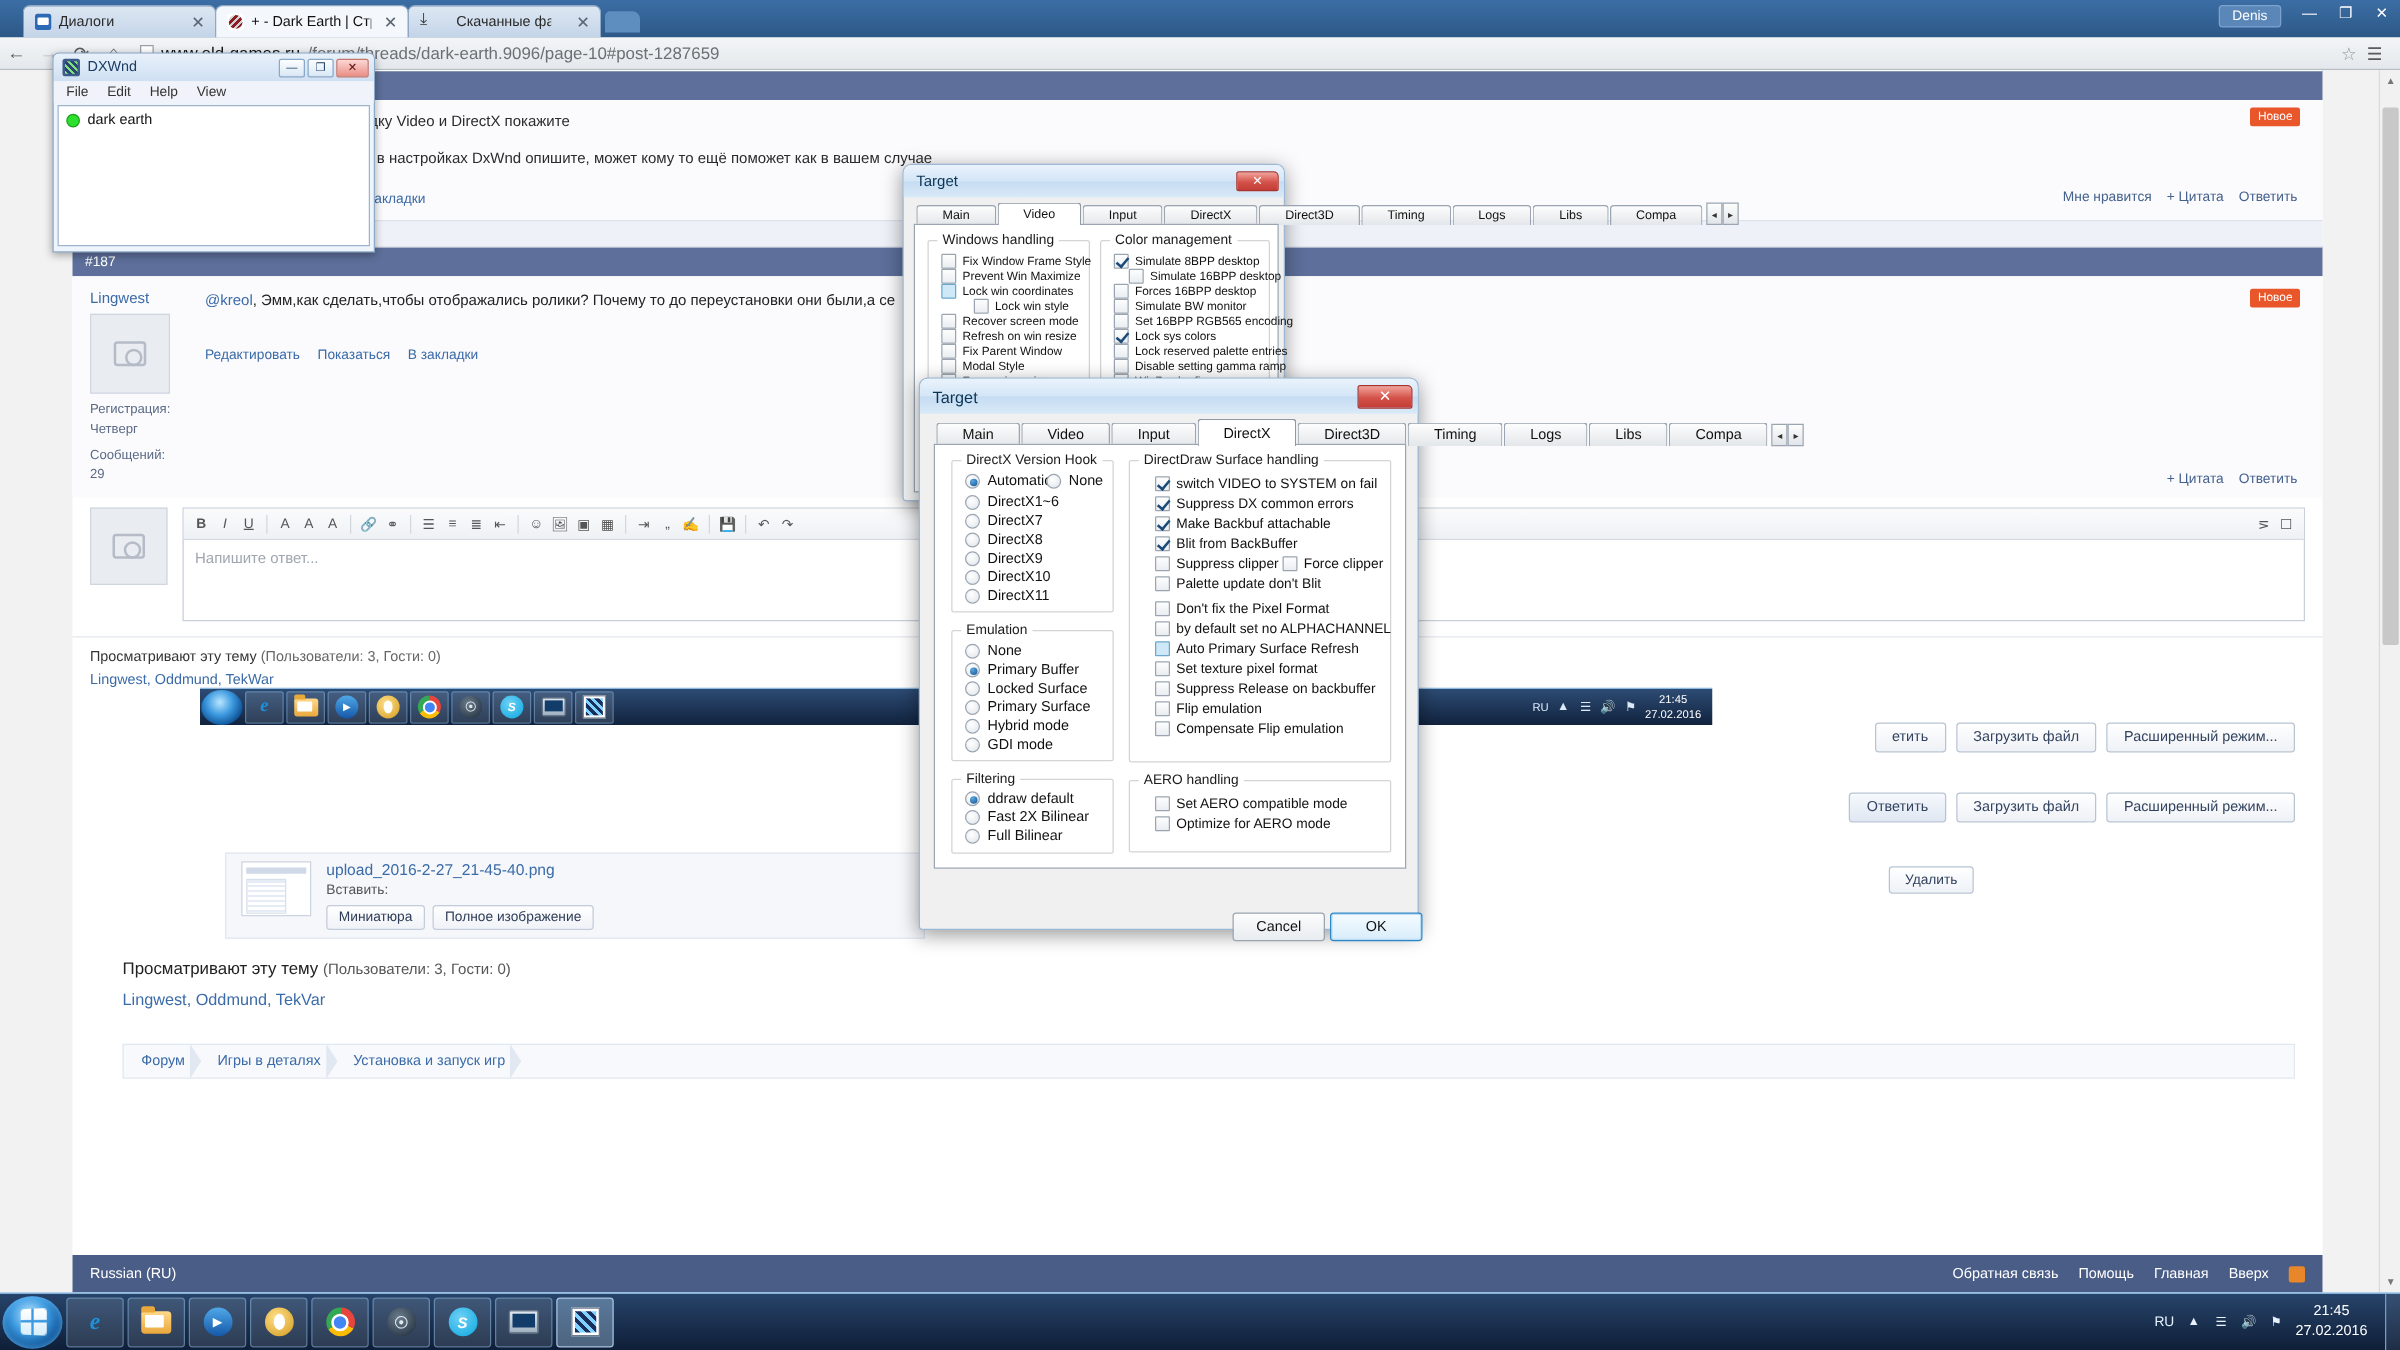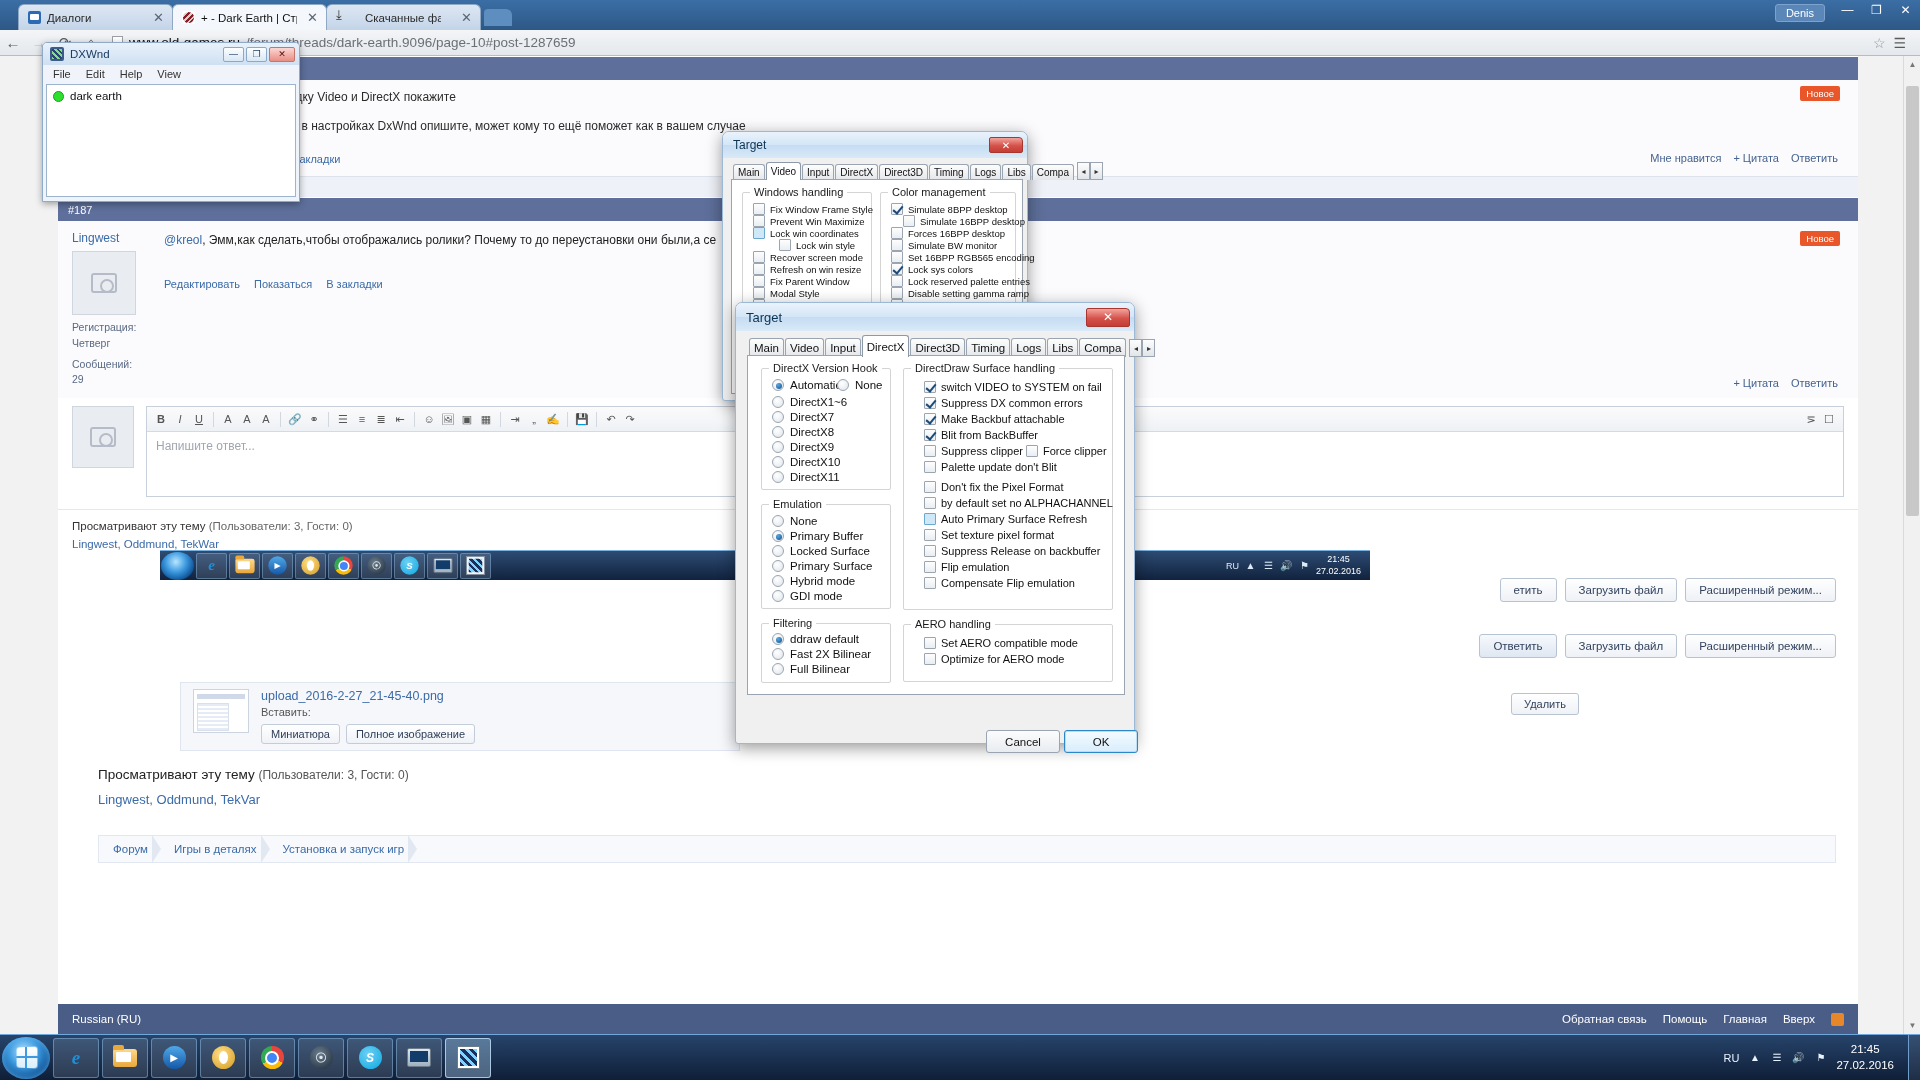--- a/index.html
+++ b/index.html
@@ -178,21 +178,21 @@
       background:linear-gradient(#eaf3fc 0%, #d4e6f7 48%, #c6dcf2 52%, #d9eaf8 100%);
       display:flex; align-items:center; padding:0 4px 0 10px; }
   .w7dlg .tb-title { font-size:12px; color:#0b3556; }
   .w7dlg .tb-close { margin-left:auto; width:44px; height:19px; border-radius:2px 4px 2px 2px;
       background:linear-gradient(#f2a49c,#d4524a 55%,#c23d35); border:1px solid #a8352e;
       color:#fff; font-size:12px; display:flex; align-items:center; justify-content:center; }
   .w7dlg .dlg-body { position:relative; }
 
   
   .tabstrip { position:absolute; display:flex; align-items:flex-end; }
-  .w7tab { height:19px; padding:0 4px; font-size:11.5px; color:#111;
+  .w7tab { height:19px; padding:0 20px; font-size:11.5px; color:#111;
       border:1px solid #9aa5b1; border-bottom:none; border-radius:3px 3px 0 0;
       background:linear-gradient(#fdfdfd,#e3e6ea); display:flex; align-items:center;
       margin-right:1px; }
   .w7tab.sel { background:#fff; height:22px; font-weight:normal; z-index:4; border-color:#8d99a6;}
   .tabspin { display:flex; margin-left:2px; }
   .tabspin div { width:13px; height:18px; border:1px solid #9aa5b1; background:linear-gradient(#fdfdfd,#e1e5e9);
       font-size:8px; color:#333; display:flex; align-items:center; justify-content:center;}
 
   .tabpane { position:absolute; background:#fff; border:1px solid #9aa5b1; }
 

